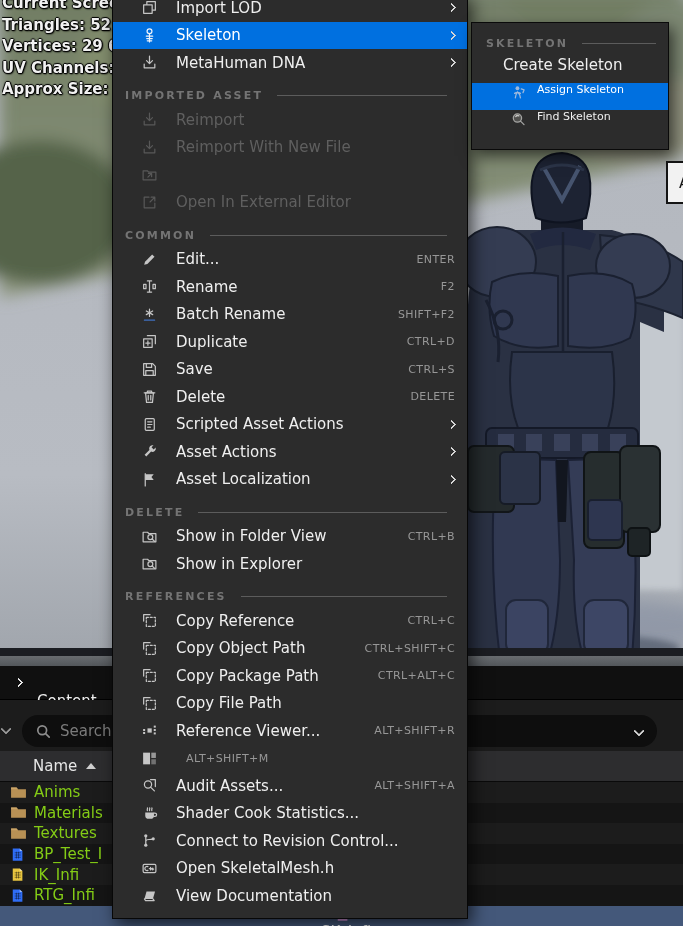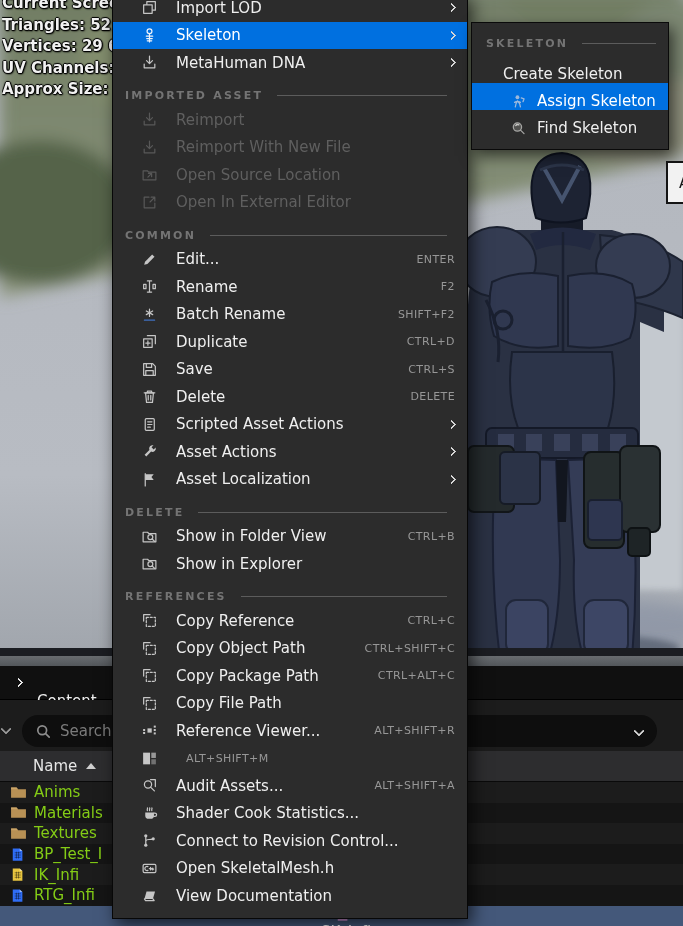--- a/index.html
+++ b/index.html
@@ -35,26 +35,26 @@
   .menu-item .chev-right{margin-left:10px;}
   .menu-header{height:29.5px;display:flex;align-items:center;padding:9px 20px 0 12px;}
   .mh-text{font-size:11px;font-weight:bold;color:#747474;letter-spacing:2.2px;white-space:nowrap;}
   .mh-line{flex:1;height:1px;background:#5c5c5c;margin-left:14px;}
 
   
   #submenu{position:absolute;left:471px;top:22px;width:198px;z-index:10;
       background:#2c2c2c;border:1px solid #0a0a0a;box-shadow:4px 6px 14px rgba(0,0,0,.6);
       padding:14px 0 12px 0;}
   .sm-header{display:flex;align-items:center;padding:0 12px 6px 14px;}
-  .sub-item{height:27px;display:flex;align-items:flex-end;cursor:default;}
+  .sub-item{height:27px;display:flex;align-items:flex-start;cursor:default;}
   .sub-item.highlighted{background:#0070e0;}
   .sub-item .plain-label{font-size:15px;color:#efefef;padding-left:31px;}
   .sub-icon{width:18px;height:18px;margin-left:37px;margin-right:10px;display:flex;align-items:center;justify-content:center;}
   .sub-icon svg *{stroke-width:1.2;stroke-linecap:round;stroke-linejoin:round;}
-  .sub-label{font-size:15px;color:#efefef;}
+  .sub-label{font-size:11px;color:#efefef;}
   .sub-item.highlighted .sub-label{color:#fff;}
 
   
   #tooltip{position:absolute;left:666px;top:161px;width:60px;height:43px;z-index:11;
       background:#f2f2f2;border:2px solid #141414;color:#151515;font-size:15px;
       display:flex;align-items:center;padding-left:11px;}
 
   
   #splitter{position:absolute;left:0;top:656px;width:683px;height:10px;z-index:5;
       background:linear-gradient(#686c70,#53575b);}
@@ -215,21 +215,20 @@
           </span>
           <span class="mi-label">Reimport With New File</span>
         </div>
         <div class="menu-item disabled">
           <span class="mi-icon">
             <svg viewBox="0 0 16 16" width="17" height="17">
               <path d="M2 4.5h4l1.2 1.3H14V13H2z" fill="none" stroke="currentColor"></path>
               <path d="M6.5 10.5L10 7M10 10V7H7" fill="none" stroke="currentColor"></path>
             </svg>
           </span>
-          <span class="mi-label">Open Source Location</span>
         </div>
         <div class="menu-item disabled">
           <span class="mi-icon">
             <svg viewBox="0 0 16 16" width="17" height="17">
               <path d="M13 8.5V13H3V3h4.5" fill="none" stroke="currentColor"></path>
               <path d="M8.5 7.5L13 3M9.5 3H13v3.5" fill="none" stroke="currentColor"></path>
             </svg>
           </span>
           <span class="mi-label">Open In External Editor</span>
         </div>

